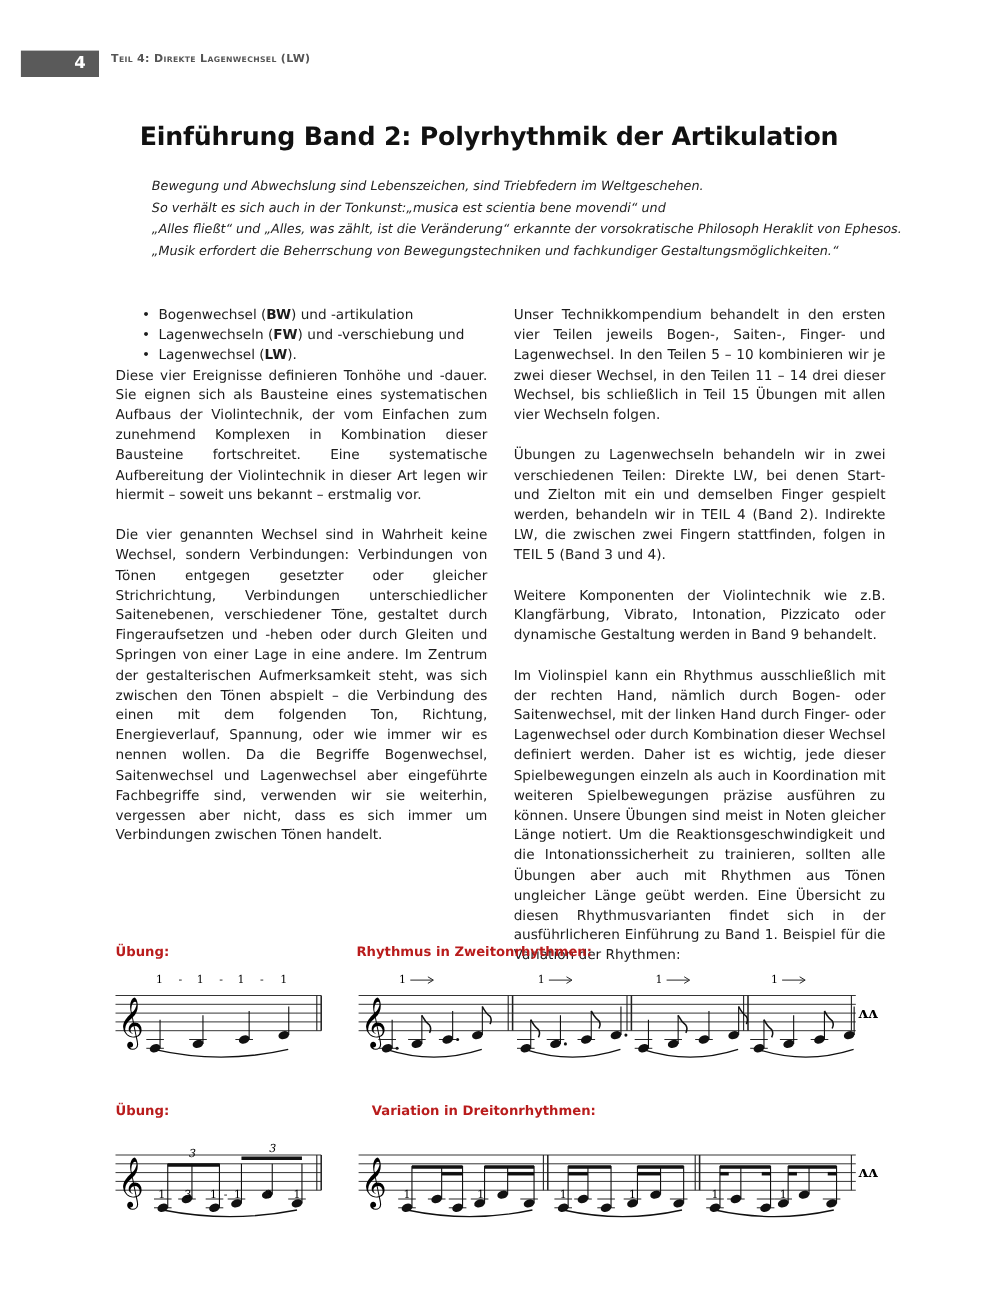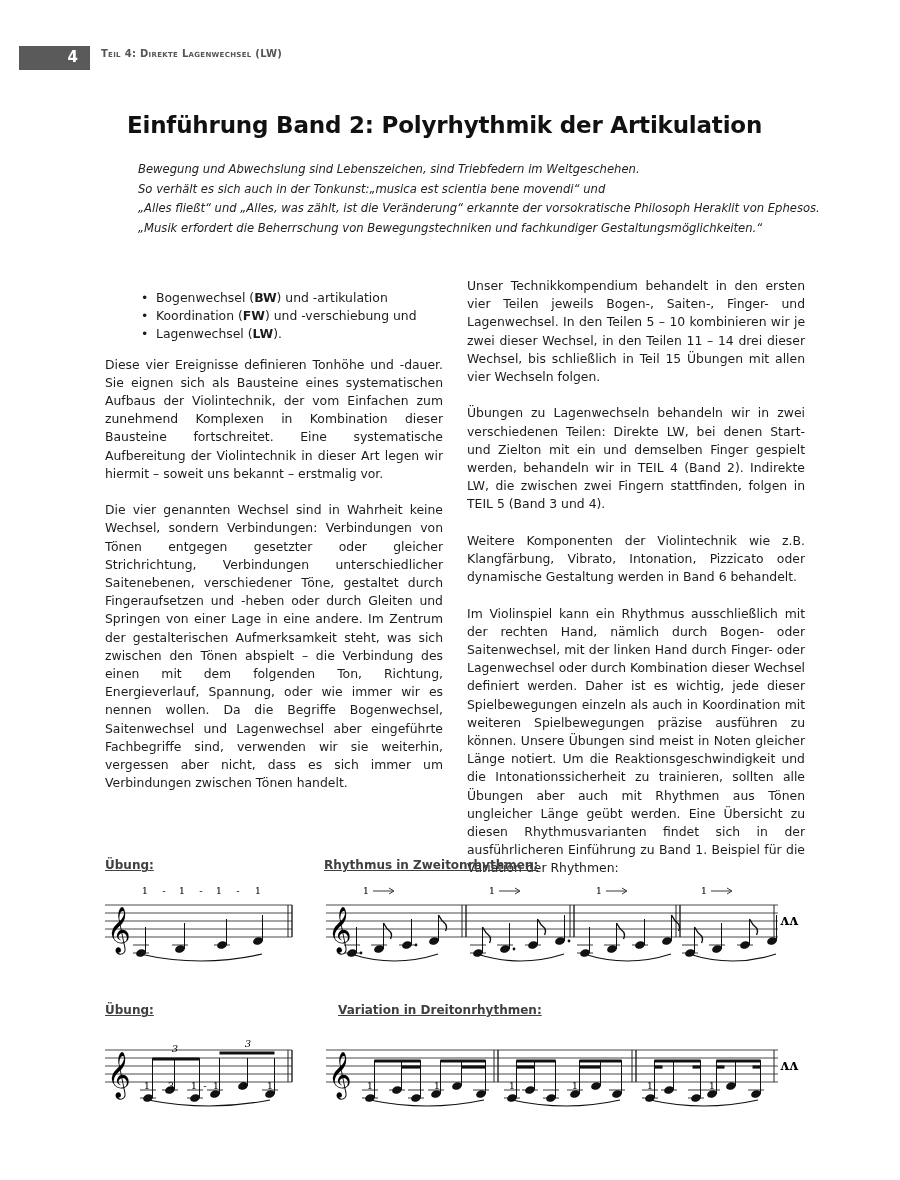--- a/index.html
+++ b/index.html
@@ -13,25 +13,25 @@
   .page-title { position: absolute; left: 105px; top: 112px; font-size: 23px; font-weight: bold;
                 color: #111; letter-spacing: -0.2px; margin-left: 22px; }
   .intro { position: absolute; left: 105px; top: 160px; width: 700px; font-size: 11.6px;
            font-style: italic; line-height: 19.6px; color: #222; margin-left: 33px; }
   .intro div { white-space: nowrap; }
   .col { position: absolute; top: 277px; width: 338px; font-size: 12.4px; line-height: 18.2px;
          text-align: justify; color: #1c1c1c; }
   .col-left { left: 105px; }
   .col-right { left: 467px; }
   .col p { margin: 0 0 18.2px 0; }
-  .col ul { margin: 12px; padding-left: 24px; list-style: none; }
+  .col ul { margin: 0; padding-left: 24px; list-style: none; }
   .col li { position: relative; padding-left: 15px; }
   .col li::before { content: "•"; position: absolute; left: 0; }
   .col b { font-weight: bold; }
-  .mlabel { position: absolute; font-size: 12px; font-weight: bold; color: #404040; text-decoration: underline; }
+  .mlabel { position: absolute; font-size: 12px; font-weight: bold; color: #b91c1c; }
   svg.staff { position: absolute; overflow: visible; }
   svg.staff text { font-family: "DejaVu Serif", "Liberation Serif", serif; }
 </style>
 </head>
 <body>
 
 <div class="header-box">
   <span>4</span>
 </div>
 <div class="header-title">Teil 4: Direkte Lagenwechsel (LW)</div>
@@ -42,32 +42,32 @@
   <div>Bewegung und Abwechslung sind Lebenszeichen, sind Triebfedern im Weltgeschehen.</div>
   <div>So verhält es sich auch in der Tonkunst:„musica est scientia bene movendi“ und</div>
   <div>„Alles fließt“ und „Alles, was zählt, ist die Veränderung“ erkannte der vorsokratische Philosoph Heraklit von Ephesos.</div>
   <div>„Musik erfordert die Beherrschung von Bewegungstechniken und fachkundiger Gestaltungsmöglichkeiten.“</div>
 </div>
 
 <div class="col col-left">
   <div style="margin:0">
     <ul>
       <li><span>Bogenwechsel (</span><b>BW</b><span>) und -artikulation</span></li>
-      <li><span>Koordination (</span><b>FW</b><span>) und -verschiebung und</span></li>
+      <li><span>Lagenwechseln (</span><b>FW</b><span>) und -verschiebung und</span></li>
       <li><span>Lagenwechsel (</span><b>LW</b><span>).</span></li>
     </ul>
     <p>Diese vier Ereignisse definieren Tonhöhe und -dauer. Sie eignen sich als Bausteine eines systematischen Aufbaus der Violintechnik, der vom Einfachen zum zunehmend Komplexen in Kombination dieser Bausteine fortschreitet. Eine systematische Aufbereitung der Violintechnik in dieser Art legen wir hiermit – soweit uns bekannt – erstmalig vor.</p>
   </div>
   <p>Die vier genannten Wechsel sind in Wahrheit keine Wechsel, sondern Verbindungen: Verbindungen von Tönen entgegen gesetzter oder gleicher Strichrichtung, Verbindungen unterschiedlicher Saitenebenen, verschiedener Töne, gestaltet durch Fingeraufsetzen und -heben oder durch Gleiten und Springen von einer Lage in eine andere. Im Zentrum der gestalterischen Aufmerksamkeit steht, was sich zwischen den Tönen abspielt – die Verbindung des einen mit dem folgenden Ton, Richtung, Energieverlauf, Spannung, oder wie immer wir es nennen wollen. Da die Begriffe Bogenwechsel, Saitenwechsel und Lagenwechsel aber eingeführte Fachbegriffe sind, verwenden wir sie weiterhin, vergessen aber nicht, dass es sich immer um Verbindungen zwischen Tönen handelt.</p>
 </div>
 
 <div class="col col-right">
   <p>Unser Technikkompendium behandelt in den ersten vier Teilen jeweils Bogen-, Saiten-, Finger- und Lagenwechsel. In den Teilen 5 – 10 kombinieren wir je zwei dieser Wechsel, in den Teilen 11 – 14 drei dieser Wechsel, bis schließlich in Teil 15 Übungen mit allen vier Wechseln folgen.</p>
   <p>Übungen zu Lagenwechseln behandeln wir in zwei verschiedenen Teilen: Direkte LW, bei denen Start- und Zielton mit ein und demselben Finger gespielt werden, behandeln wir in TEIL 4 (Band 2). Indirekte LW, die zwischen zwei Fingern stattfinden, folgen in TEIL 5 (Band 3 und 4).</p>
-  <p>Weitere Komponenten der Violintechnik wie z.B. Klangfärbung, Vibrato, Intonation, Pizzicato oder dynamische Gestaltung werden in Band 6 behandelt.</p>
+  <p>Weitere Komponenten der Violintechnik wie z.B. Klangfärbung, Vibrato, Intonation, Pizzicato oder dynamische Gestaltung werden in Band 9 behandelt.</p>
   <p>Im Violinspiel kann ein Rhythmus ausschließlich mit der rechten Hand, nämlich durch Bogen- oder Saitenwechsel, mit der linken Hand durch Finger- oder Lagenwechsel oder durch Kombination dieser Wechsel definiert werden. Daher ist es wichtig, jede dieser Spielbewegungen einzeln als auch in Koordination mit weiteren Spielbewegungen präzise ausführen zu können. Unsere Übungen sind meist in Noten gleicher Länge notiert. Um die Reaktionsgeschwindigkeit und die Intonationssicherheit zu trainieren, sollten alle Übungen aber auch mit Rhythmen aus Tönen ungleicher Länge geübt werden. Eine Übersicht zu diesen Rhythmusvarianten findet sich in der ausführlicheren Einführung zu Band 1. Beispiel für die Variation der Rhythmen:</p>
 </div>
 
 <div class="mlabel" style="left:105px; top:858px;">Übung:</div>
 <div class="mlabel" style="left:324px; top:858px;">Rhythmus in Zweitonrhythmen:</div>
 
 <div class="mlabel" style="left:105px; top:1003px;">Übung:</div>
 <div class="mlabel" style="left:338px; top:1003px;text-align:center;">Variation in Dreitonrhythmen:</div>
 
 <svg class="staff" id="sys1" style="left:0; top:0;" width="900" height="1180">

